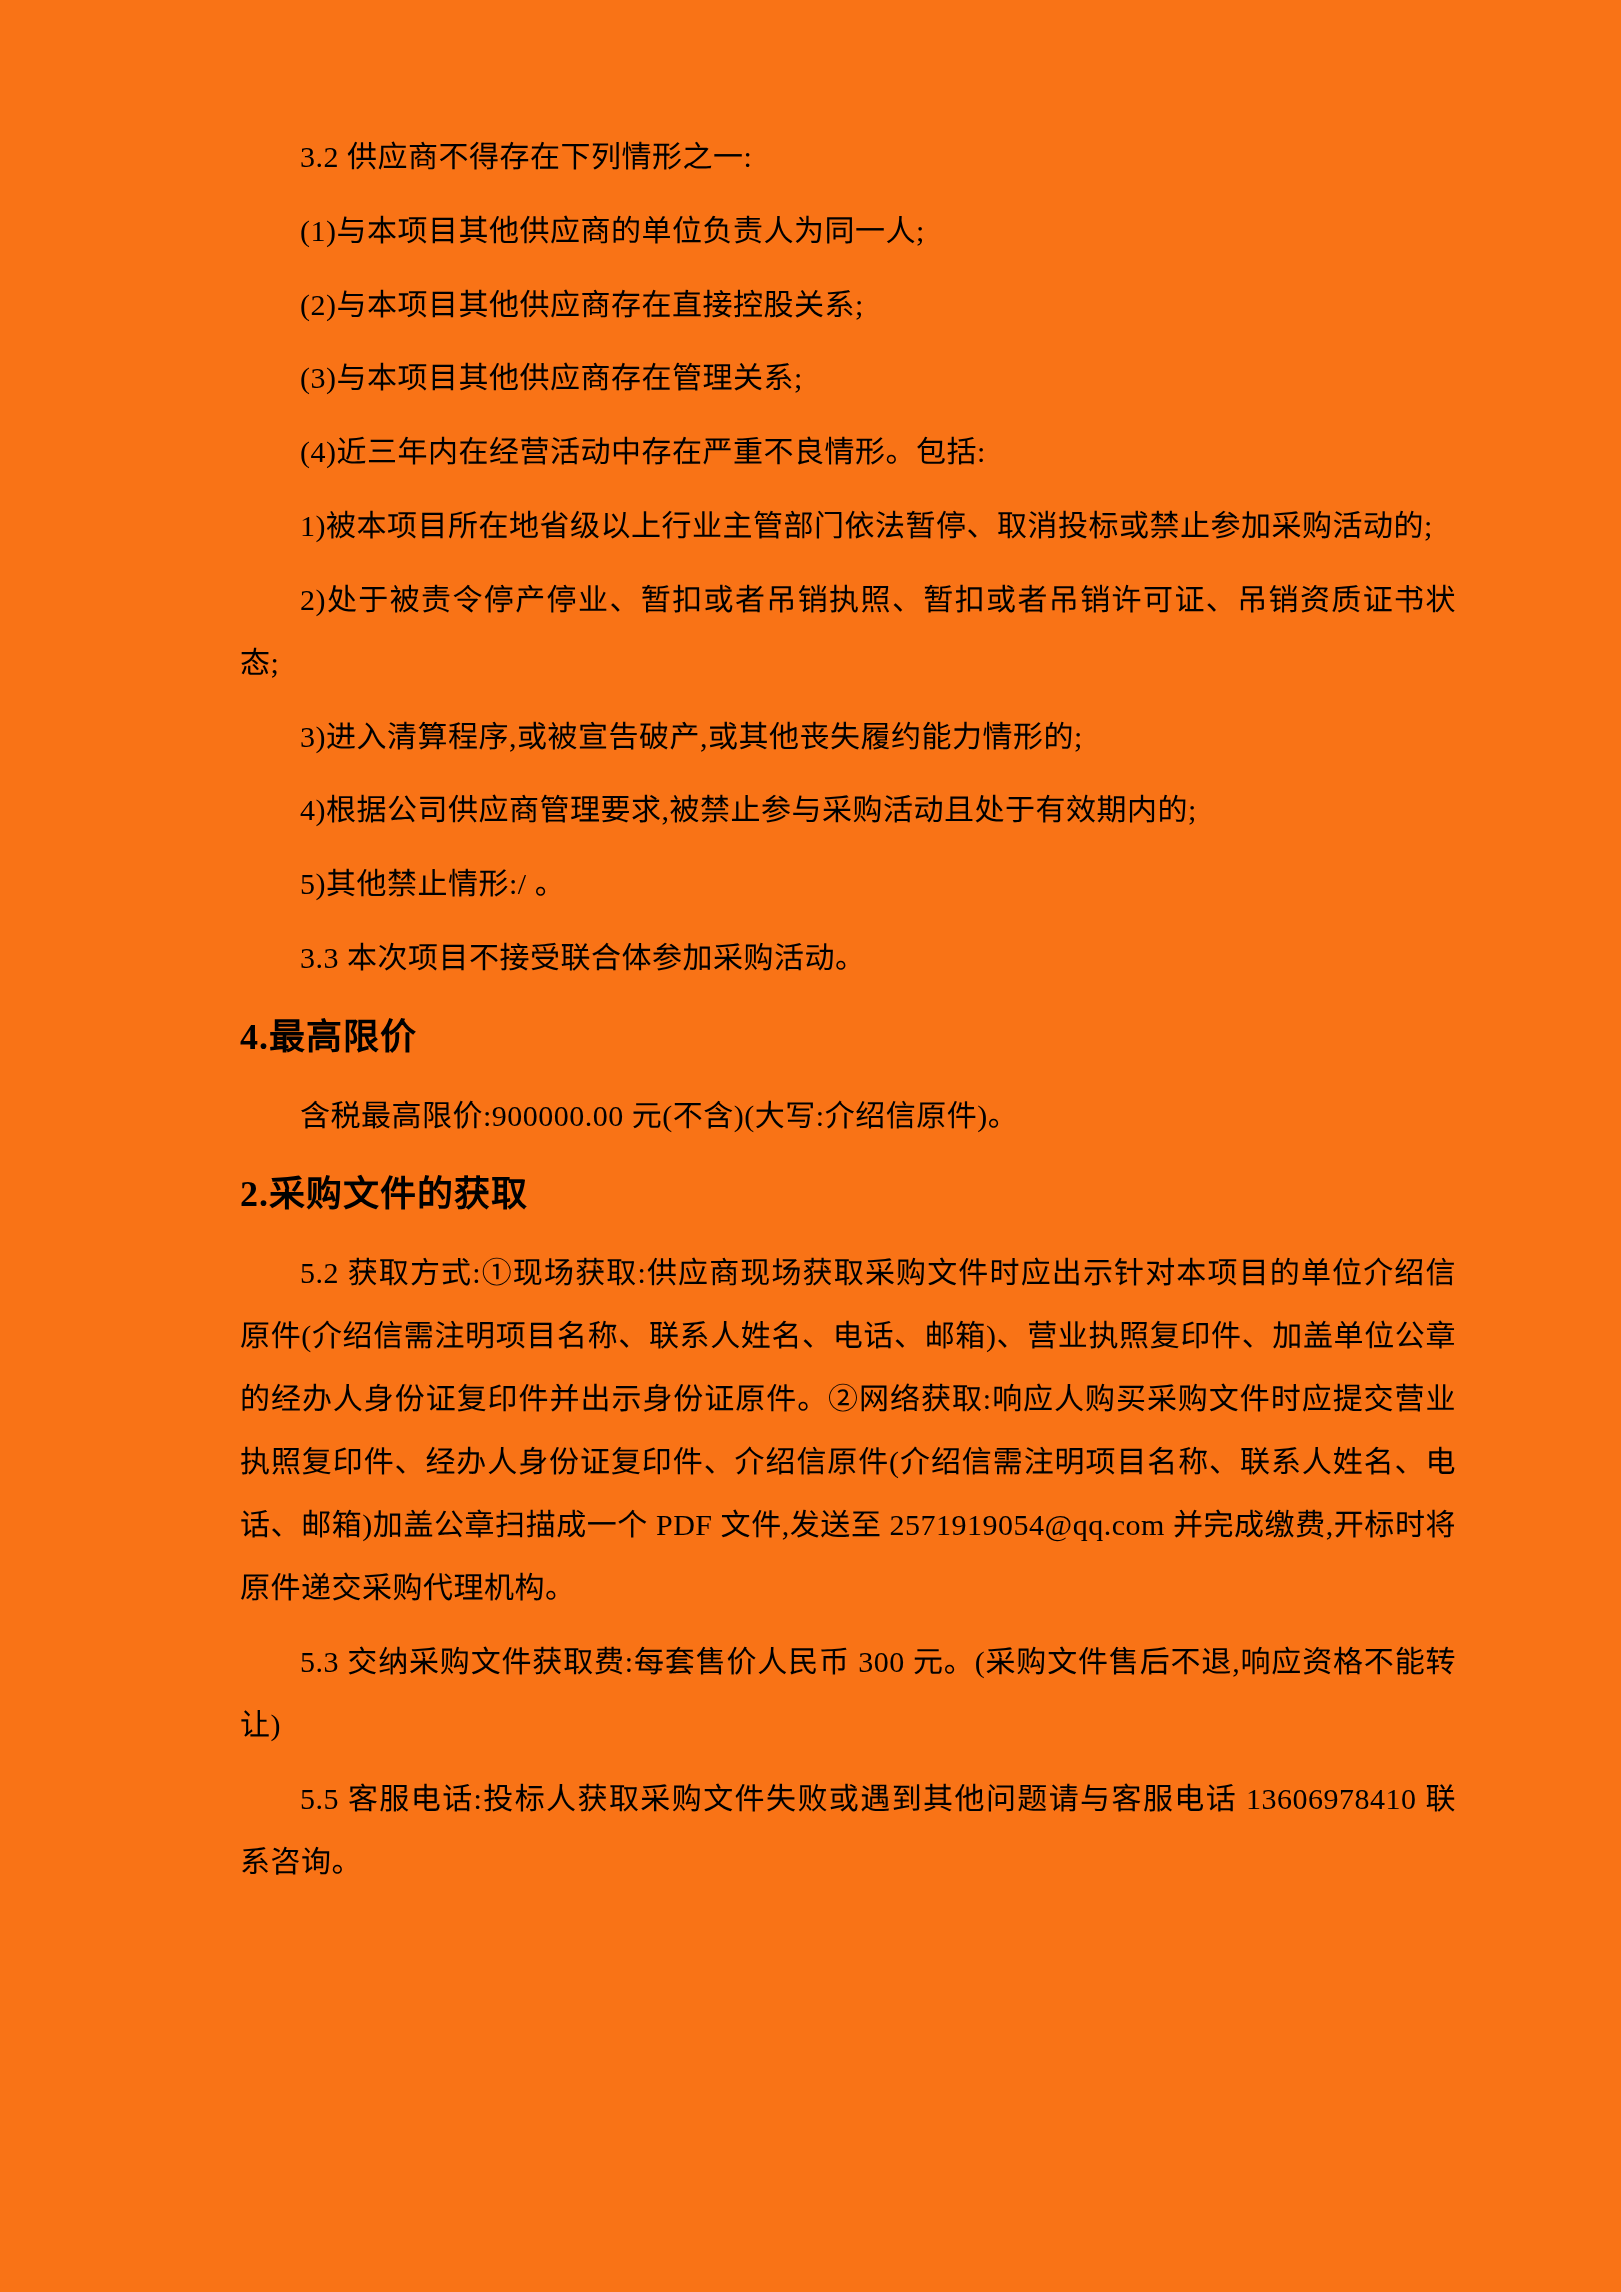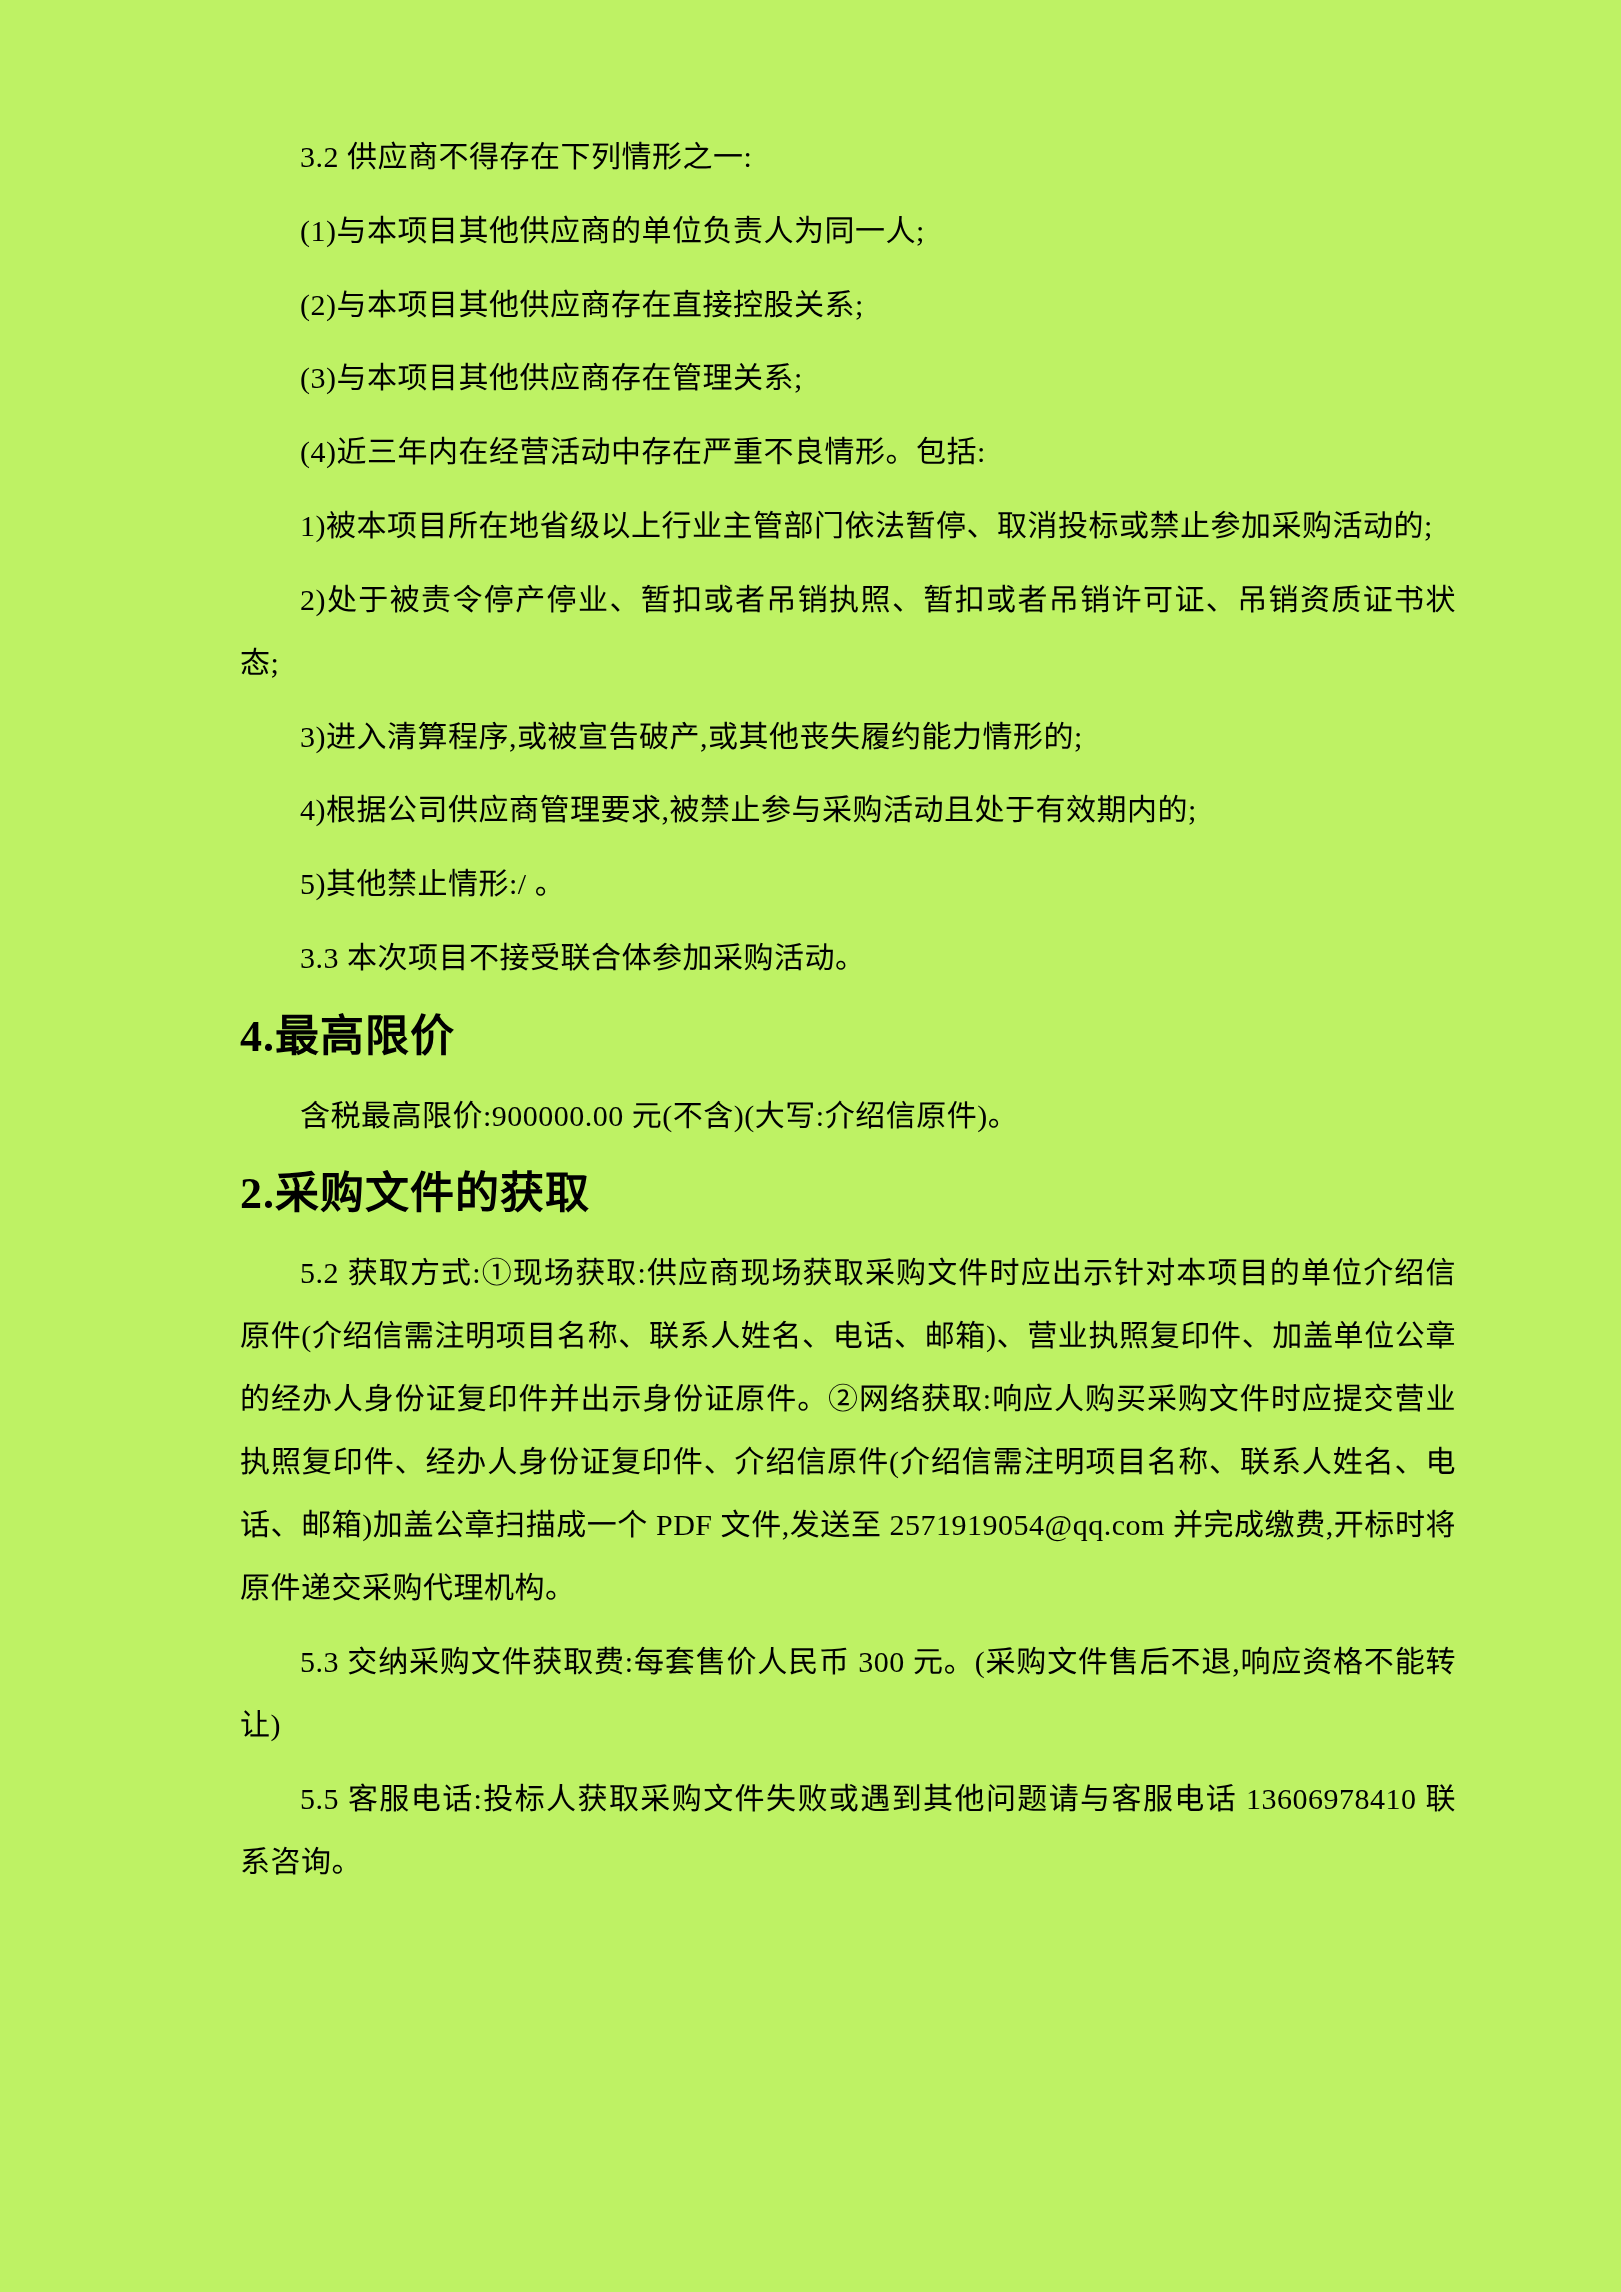--- a/index.html
+++ b/index.html
@@ -5,39 +5,39 @@
   html, body {
     margin: 0;
     padding: 0;
     background: #e8e8e8;
   }
   .page {
     position: relative;
     width: 1621px;
     height: 2293px;
     margin: 0 auto;
-    background: #bef264;
+    background: #f97316;
     box-sizing: border-box;
     padding: 125px 165px 26px 240px;
     overflow: hidden;
     font-family: "Liberation Serif", "DejaVu Serif", serif;
     color: #000000;
   }
   .para {
     margin: 0 0 10.8px 0;
     font-size: 30px;
     line-height: 63px;
     text-indent: 2em;
     text-align: justify;
     letter-spacing: 0.5px;
     word-break: break-all;
   }
   .heading {
     margin: 5.9px 0 9.8px 0;
-    font-size: 44px;
+    font-size: 36px;
     font-weight: bold;
     line-height: 74px;
     text-indent: 0;
     text-align: left;
     letter-spacing: 1px;
   }
 </style>
 </head>
 <body>
 

